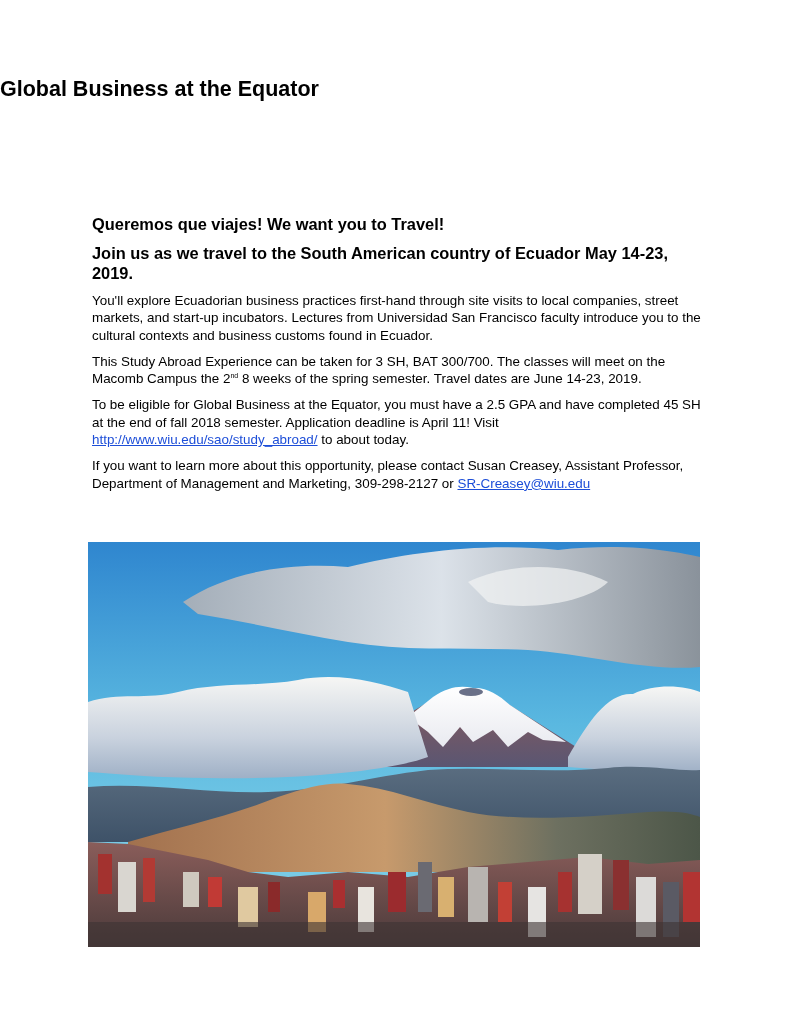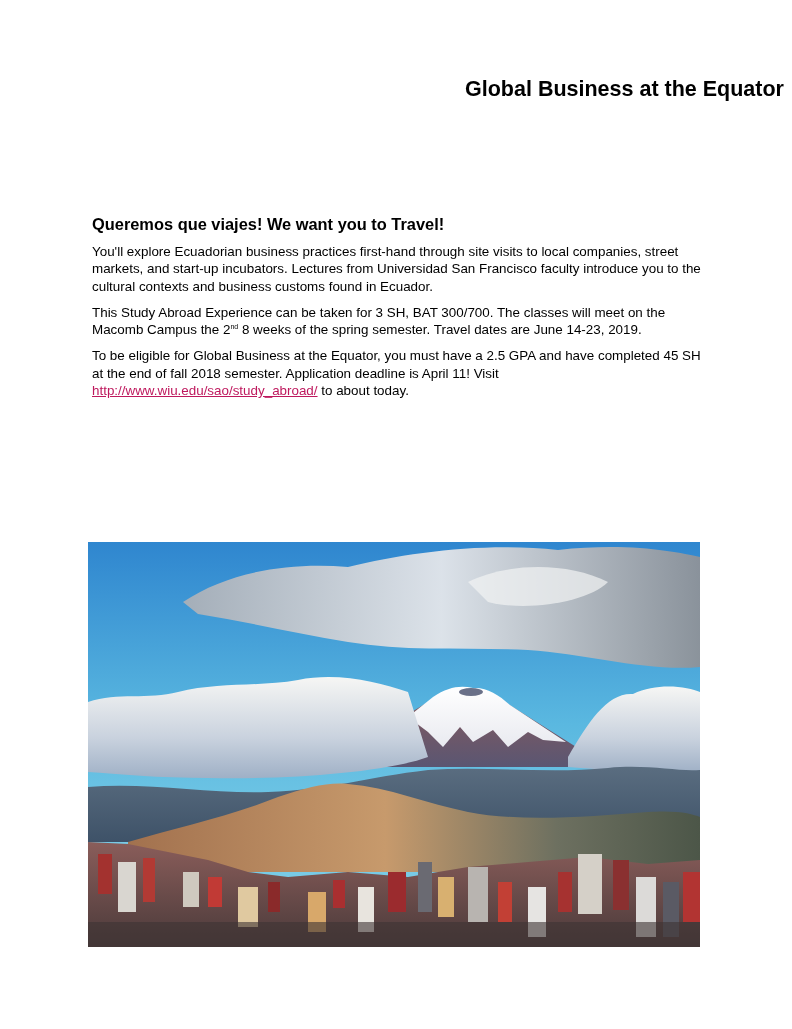--- a/index.html
+++ b/index.html
@@ -1,44 +1,46 @@
 <!DOCTYPE html>
 <html><head>
 <meta charset="utf-8">
 <style>
   html, body { margin: 0; padding: 0; background: #ffffff; }
   body { width: 792px; height: 1029px; position: relative; overflow: hidden;
          font-family: "Liberation Sans", "DejaVu Sans", sans-serif; color: #000; }
-  .title-block { position: absolute; top: 70px; left: 0; width: 784px; text-align: right; }
+  .title-block { position: absolute; top: 70px; left: 0; width: 784px; text-align: left; }
   .title-line { font-weight: bold; font-size: 21.5px; line-height: 38px; margin: 0; }
   .content { position: absolute; left: 92px; top: 214px; width: 615px; }
   h2.sub { font-weight: bold; font-size: 16.4px; line-height: 20px; margin: 0 0 9px 0; }
   h2.sub2 { margin-bottom: 9px; }
   p.body { font-size: 13.4px; line-height: 17.3px; margin: 0 4px 9px 0; }
-  a.link { color: #be185d; text-decoration: underline; }
+  a.link { color: #1d4ed8; text-decoration: underline; }
   sup { font-size: 7px; vertical-align: 5px; line-height: 0; }
   .photo { position: absolute; left: 88px; top: 542px; width: 612px; height: 405px; overflow: hidden; }
   .photo svg { display: block; }
 </style>
 </head>
 <body>
 
 <div class="title-block">
   <p class="title-line">Global Business at the Equator</p>
 </div>
 
 <div class="content">
   <h2 class="sub">Queremos que viajes!  We want you to Travel!</h2>
+  <h2 class="sub sub2">Join us as we travel to the South American country of Ecuador May 14-23, 2019.</h2>
 
   <p class="body">You'll explore Ecuadorian business practices first-hand through site visits to local companies, street markets, and start-up incubators.  Lectures from Universidad San Francisco faculty introduce you to the cultural contexts and business customs found in Ecuador.</p>
 
   <p class="body"><span>This Study Abroad Experience can be taken for 3 SH, BAT 300/700.  The classes will meet on the Macomb Campus the 2</span><sup>nd</sup><span> 8 weeks of the spring semester.  Travel dates are June 14-23, 2019.</span></p>
 
   <p class="body"><span>To be eligible for Global Business at the Equator, you must have a 2.5 GPA and have completed 45 SH at the end of fall 2018 semester.  Application deadline is April 11!  Visit </span><a class="link" href="#">http://www.wiu.edu/sao/study_abroad/</a><span> to about today.</span></p>
 
+  <p class="body"><span>If you want to learn more about this opportunity, please contact Susan Creasey, Assistant Professor, Department of Management and Marketing, 309-298-2127 or </span><a class="link" href="#">SR-Creasey@wiu.edu</a></p>
 </div>
 
 <div class="photo" title="Snow-capped Cotopaxi volcano above clouds with hillside and city of Quito in foreground">
   <svg width="612" height="405" viewBox="0 0 612 405" xmlns="http://www.w3.org/2000/svg">
     <defs>
       <linearGradient id="sky" x1="0" y1="0" x2="0" y2="1">
         <stop offset="0" stop-color="#2f86cf"></stop>
         <stop offset="0.45" stop-color="#5ab8e0"></stop>
         <stop offset="0.75" stop-color="#78cbe6"></stop>
       </linearGradient>

